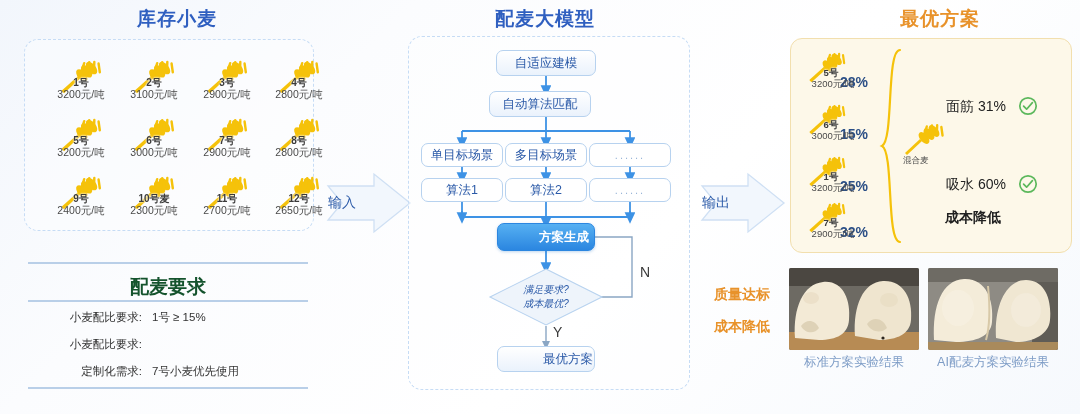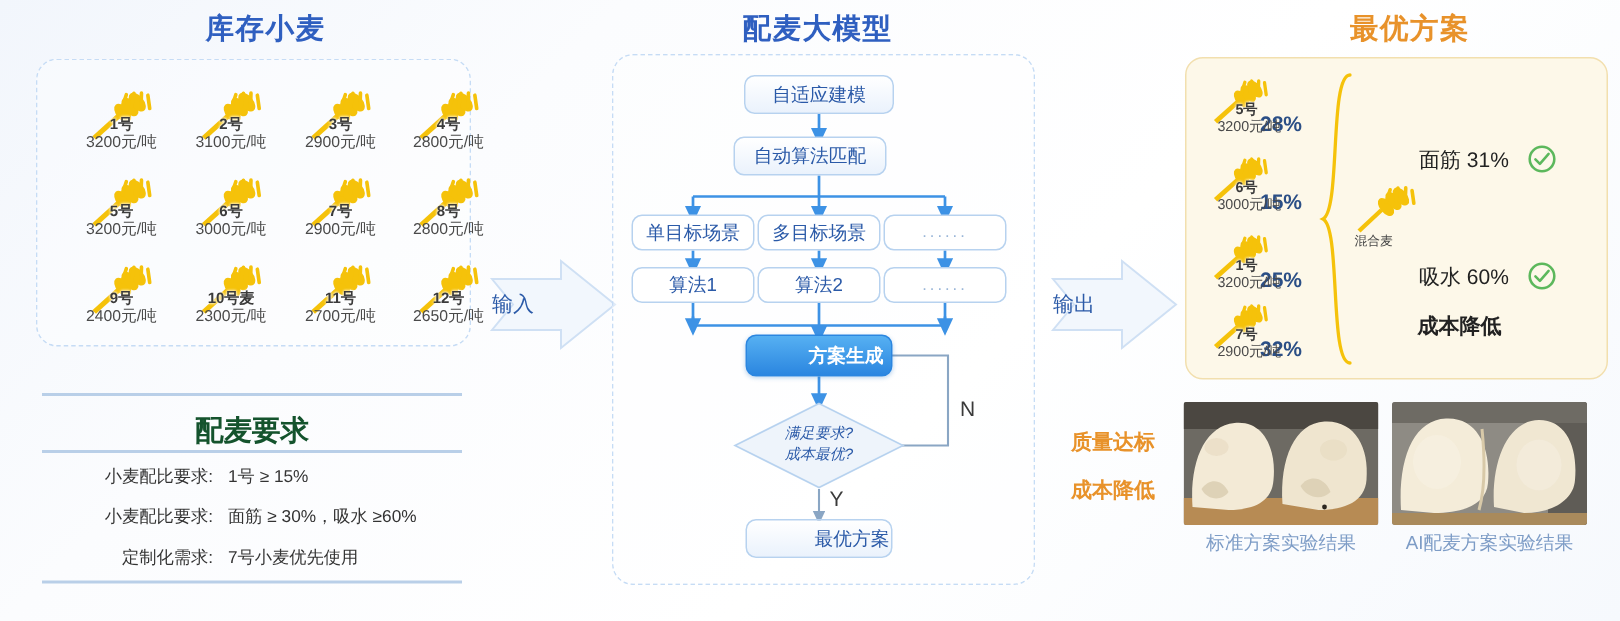--- a/index.html
+++ b/index.html
@@ -322,21 +322,20 @@
     <div class="reqline" style="left:4px;top:0;width:280px;"></div>
     <div class="reqtitle" style="top:12px;">配麦要求</div>
     <div class="reqline" style="left:4px;top:38px;width:280px;"></div>
     <div id="req-rows">
         <div class="reqrow" style="top: 48px;">
           <span class="k">小麦配比要求:</span>
           <span class="v">1号 ≥ 15%</span>
         </div>
         <div class="reqrow" style="top: 75px;">
           <span class="k">小麦配比要求:</span>
-          <span class="v">面筋 ≥ 30%，吸水 ≥60%</span>
         </div>
         <div class="reqrow" style="top: 102px;">
           <span class="k">定制化需求:</span>
           <span class="v">7号小麦优先使用</span>
         </div>
       </div>
     <div class="reqline" style="left:4px;top:125px;width:280px;"></div>
   </div>
 
   <div class="bigarrow" style="left:326px;top:172px;width:86px;height:62px;">

